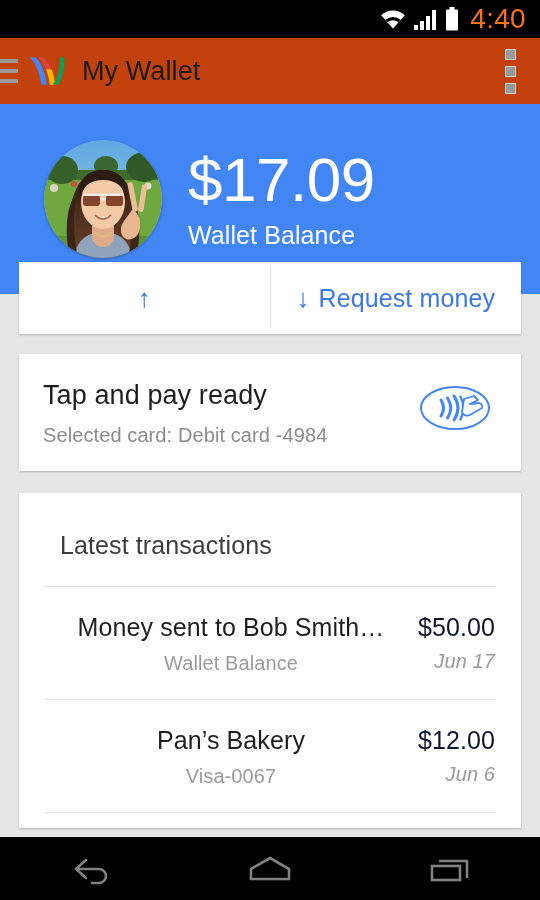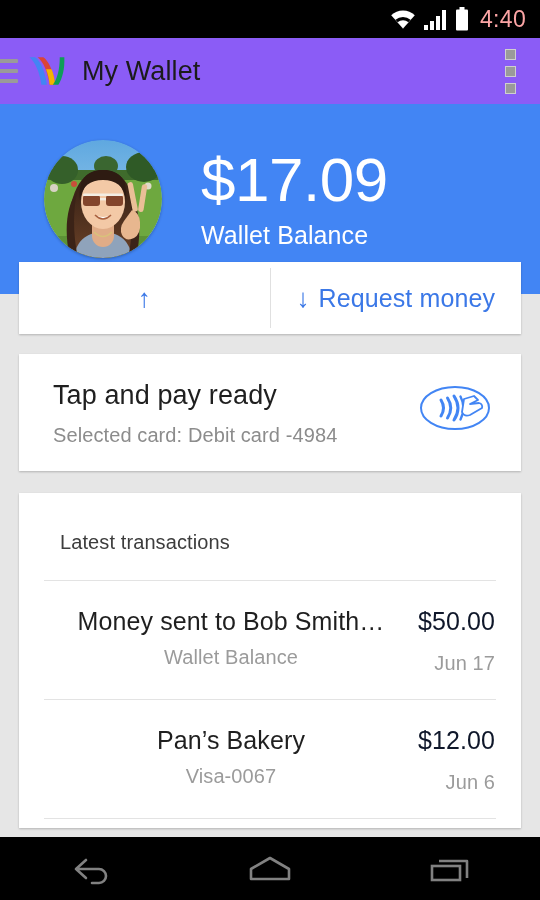--- a/index.html
+++ b/index.html
@@ -10,27 +10,27 @@
     -webkit-font-smoothing:antialiased;
   }
   #screen { position:relative; width:540px; height:900px; background:#e6e6e6; }
 
   
   .statusbar {
     position:absolute; top:0; left:0; width:540px; height:38px;
     background:#000; display:flex; align-items:center;
     justify-content:flex-end; padding-right:14px; gap:7px;
   }
-  .sb-time { color:#fca5a5; font-size:23px; letter-spacing:.3px; line-height:1; padding-left:4px;}
+  .sb-time { color:#f97316; font-size:28px; letter-spacing:.3px; line-height:1; padding-left:4px;}
   .sb-icon { display:block; }
 
   
   .appbar {
     position:absolute; top:38px; left:0; width:540px; height:66px;
-    background:#8b5cf6; display:flex; align-items:center;
+    background:#c2410c; display:flex; align-items:center;
     box-shadow:0 1px 1px rgba(0,0,0,.12);
   }
   .hamburger { width:26px; margin-left:-8px; display:flex; flex-direction:column; gap:6px; flex:0 0 auto;}
   .hamburger i { display:block; height:4px; background:#9a9a9a; border-radius:1px; width:100%; }
   .wallet-logo { width:44px; height:44px; margin-left:6px; flex:0 0 auto; }
   .appbar-title {
     font-size:27px; color:#1b1b1b; margin-left:14px; font-weight:400;
     letter-spacing:.1px; white-space:nowrap;
   }
   .overflow { margin-left:auto; margin-right:24px; display:flex; flex-direction:column; gap:6px; }
@@ -43,21 +43,21 @@
   .hero {
     position:absolute; top:104px; left:0; width:540px; height:190px;
     background:#4285f4; display:flex; align-items:center;
   }
   .avatar {
     width:118px; height:118px; border-radius:50%; margin-left:44px;
     flex:0 0 auto; overflow:hidden; position:relative;
     box-shadow:0 1px 3px rgba(0,0,0,.28);
   }
   .avatar svg { display:block; width:100%; height:100%; }
-  .hero-text { margin-left:39px; }
+  .hero-text { margin-left:26px; }
   .balance {
     font-size:62px; color:#fff; font-weight:300; line-height:1.0;
     letter-spacing:-.5px;
   }
   .balance-label {
     font-size:25px; color:#fff; margin-top:10px; letter-spacing:.1px;
   }
 
   
   .card {
@@ -70,42 +70,42 @@
   .action-btn {
     flex:1 1 50%; display:flex; align-items:center; justify-content:center;
     color:#3b78e7; font-size:25px; cursor:pointer; gap:9px; letter-spacing:.1px;
   }
   .action-btn .arrow { font-size:26px; line-height:1; }
   .act-divider { width:1px; background:#e0e0e0; margin:6px 0; }
 
   
   .tappay { top:354px; height:117px; padding:26px 30px 0 24px; }
   .tp-row { display:flex; align-items:flex-start; }
-  .tp-left { flex:1 1 auto;margin-left:10px; }
+  .tp-left { flex:1 1 auto; }
   .tp-title { font-size:27px; color:#1f1f1f; font-weight:400; letter-spacing:.1px; }
   .tp-sub { font-size:20px; color:#8c8c8c; margin-top:13px; letter-spacing:.1px; }
   .nfc { flex:0 0 auto; margin-top:5px; }
 
   
   .transactions { top:493px; height:335px; padding:0 24px; overflow:hidden; }
   .tx-heading {
-    font-size:20px; color:#3d3d3d; font-weight:400;
+    font-size:25px; color:#3d3d3d; font-weight:400;
     padding:38px 0 26px 17px; letter-spacing:.1px;
   }
   .tx-rule { height:1px; background:#e3e3e3; margin:0 1px; }
   .tx-row { display:flex; padding:26px 2px 24px 17px; cursor:pointer; }
   .tx-main { flex:1 1 auto; min-width:0; padding-right:16px;text-align:center; }
   .tx-name {
     font-size:25px; color:#1f1f1f; white-space:nowrap;
     overflow:hidden; letter-spacing:.1px;
   }
   .tx-src { font-size:20px; color:#9b9b9b; margin-top:10px; letter-spacing:.1px; }
   .tx-side { flex:0 0 auto; text-align:right; }
   .tx-amt { font-size:25px; color:#0f172a; letter-spacing:.1px; }
-  .tx-date { font-size:20px; color:#9b9b9b; margin-top:16px; letter-spacing:.1px; }
+  .tx-date { font-size:20px; color:#9b9b9b; margin-top:8px; letter-spacing:.1px;font-style:italic; }
 
   
   .navbar {
     position:absolute; bottom:0; left:0; width:540px; height:63px;
     background:#000; display:flex; align-items:center; justify-content:space-around;
   }
   .nav-btn { width:110px; height:63px; display:flex; align-items:center; justify-content:center; cursor:pointer; }
 </style>
 </head>
 <body>

